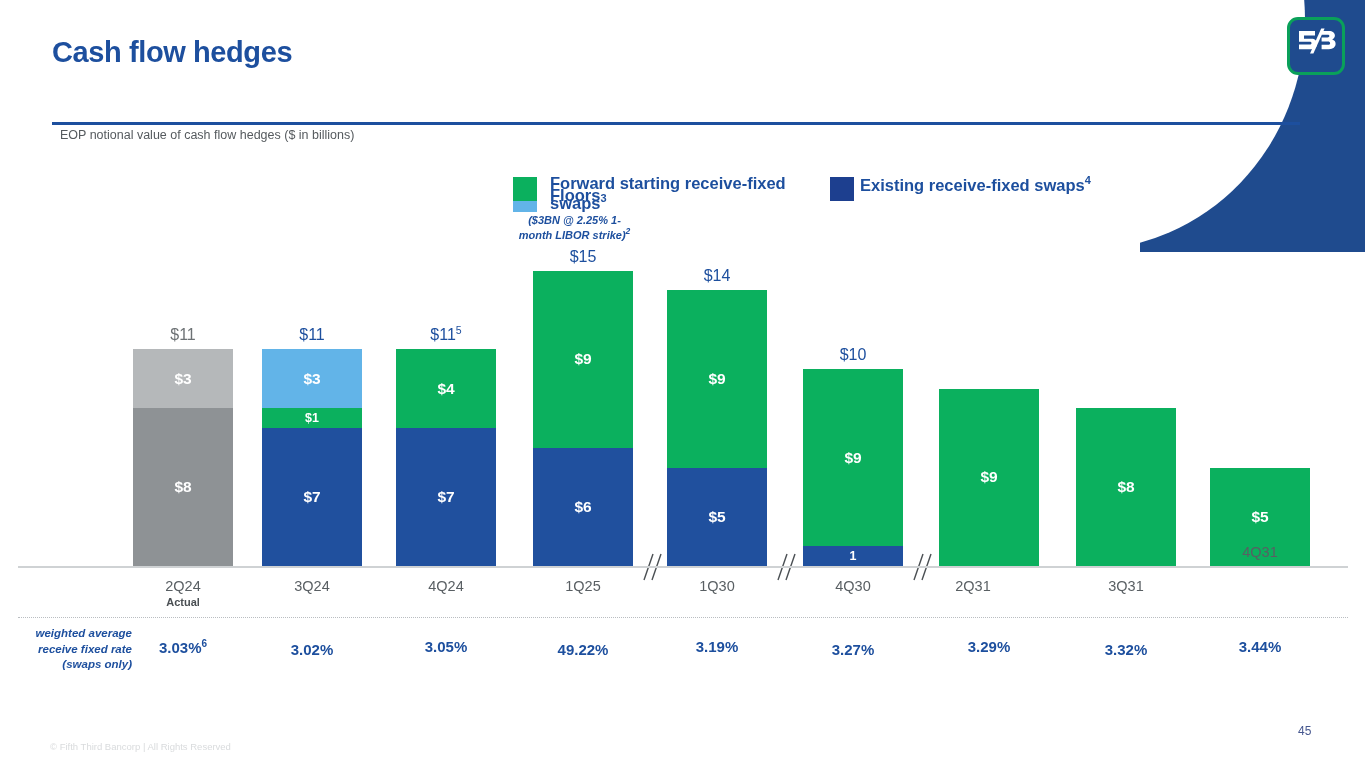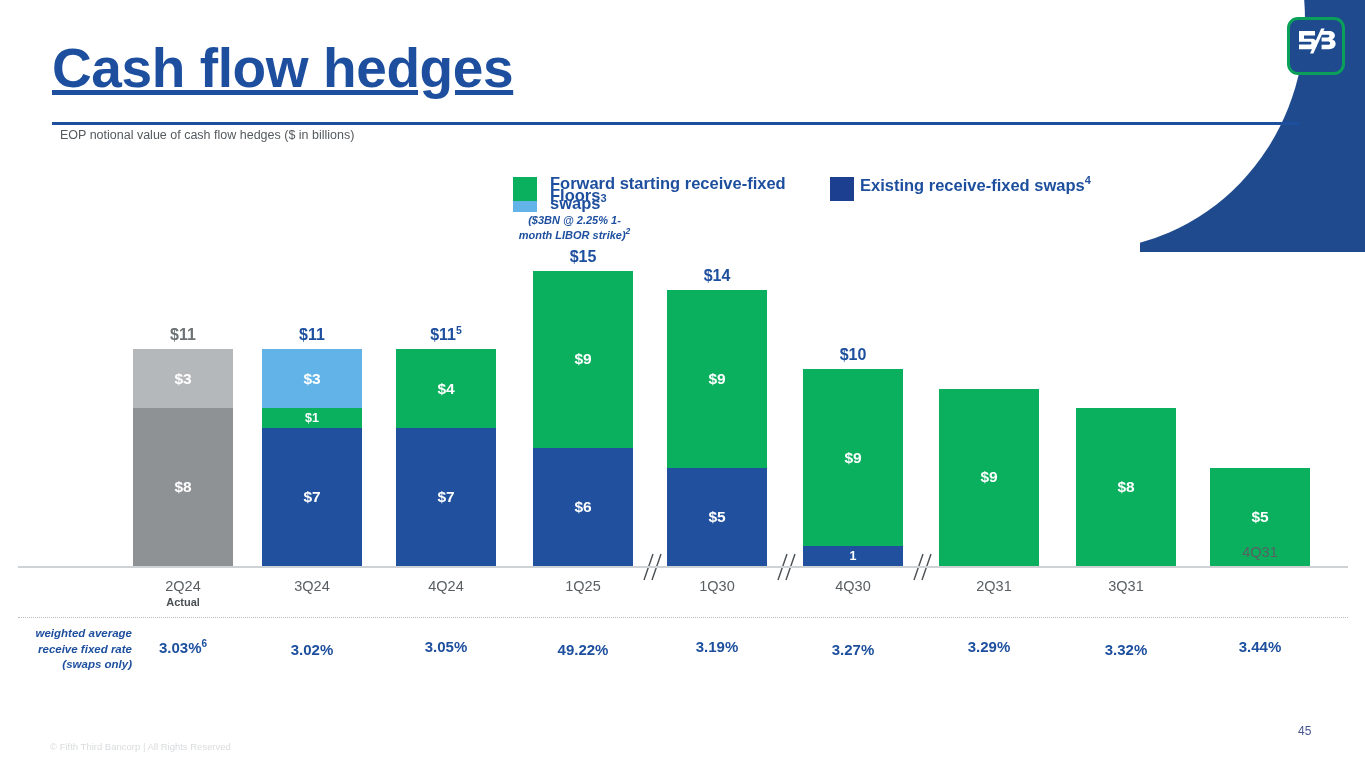--- a/index.html
+++ b/index.html
@@ -36,23 +36,22 @@
     width: 58px; height: 58px;
     border: 3px solid #0aa05a;
     border-radius: 11px;
     background: #1f4b8e;
   }
   .logo svg { display:block; }
 
   
   .title {
     position: absolute; left: 52px; top: 36px;
-    font-size: 55px; font-weight: bold; color: #1d4f9e;
+    font-size: 29px; font-weight: bold; color: #1d4f9e;
     letter-spacing: -0.4px;
-    text-decoration: underline;
   }
   .subtitle {
     position: absolute; left: 58px; top: 95px;
     font-size: 17.5px; font-weight: bold; color: #0f9e5e;
   }
   .subtitle sup { font-size: 11px; top:-0.6em; position: relative; }
   .rule {
     position: absolute; left: 52px; top: 122px;
     width: 1248px; height: 2.5px; background: #1d4f9e;
   }
@@ -89,21 +88,21 @@
   #plot { position: absolute; left: 0; top: 0; width: 1365px; height: 768px; }
   .bar-group { position: absolute; bottom: 0; }
   .seg {
     position: absolute; left: 0; width: 100%;
     color: #ffffff; font-size: 15.5px; font-weight: bold;
     display:flex; align-items:center; justify-content:center;
   }
   .total {
     position: absolute; left: 50%; transform: translateX(-50%);
     white-space: nowrap;
-    font-size: 16px; font-weight: bold; text-align: center;
+    font-size: 16px; font-weight: normal; text-align: center;
   }
   .total sup { font-size: 10.5px; }
   .axis-line {
     position: absolute; left: 18px; top: 566px;
     width: 1330px; height: 1.5px; background: #cfd2d4;
   }
   .xlab {
     position: absolute; text-align: center;
     font-size: 14.5px; color: #595f63;
   }
@@ -252,21 +251,21 @@
         </div>
         <div class="total" style="bottom: 202px; color: rgb(29, 79, 158);"><span>$10</span></div>
       </div>
       <div class="xlab" style="left: 803px; width: 100px; top: 578px;"><span>4Q30</span></div>
       <div class="rate-val" style="left: 803px; width: 100px; top: 641px;"><span>3.27%</span></div>
       <div class="bar-group" style="left: 939px; width: 100px; height: 177.3px; bottom: 202px;">
         <div class="seg" style="height: 177.3px; bottom: 0px; background: rgb(11, 176, 94);">
           <span>$9</span>
         </div>
       </div>
-      <div class="xlab" style="left: 944px; width: 100px; top: 578px;"><span>2Q31</span></div>
+      <div class="xlab" style="left: 923px; width: 100px; top: 578px;"><span>2Q31</span></div>
       <div class="rate-val" style="left: 939px; width: 100px; top: 638px;"><span>3.29%</span></div>
       <div class="bar-group" style="left: 1076px; width: 100px; height: 157.6px; bottom: 202px;">
         <div class="seg" style="height: 157.6px; bottom: 0px; background: rgb(11, 176, 94);">
           <span>$8</span>
         </div>
       </div>
       <div class="xlab" style="left: 1076px; width: 100px; top: 578px;"><span>3Q31</span></div>
       <div class="rate-val" style="left: 1076px; width: 100px; top: 641px;"><span>3.32%</span></div>
       <div class="bar-group" style="left: 1210px; width: 100px; height: 98.5px; bottom: 202px;">
         <div class="seg" style="height: 98.5px; bottom: 0px; background: rgb(11, 176, 94);">

